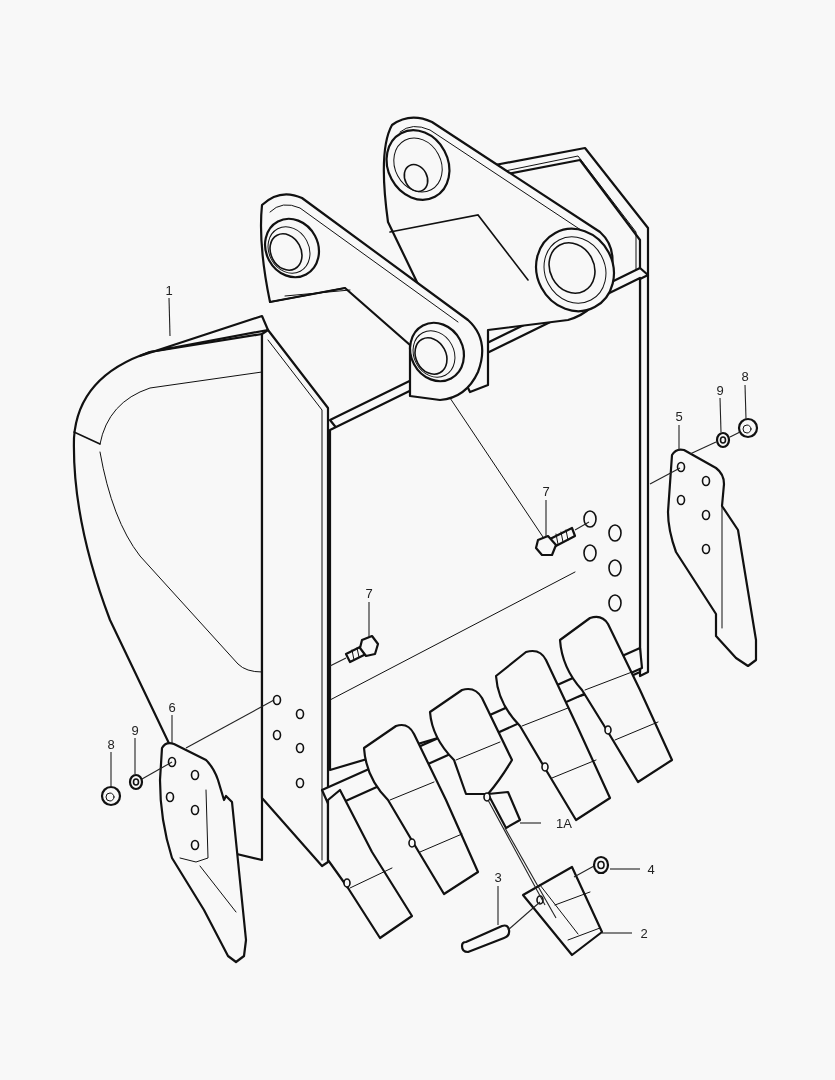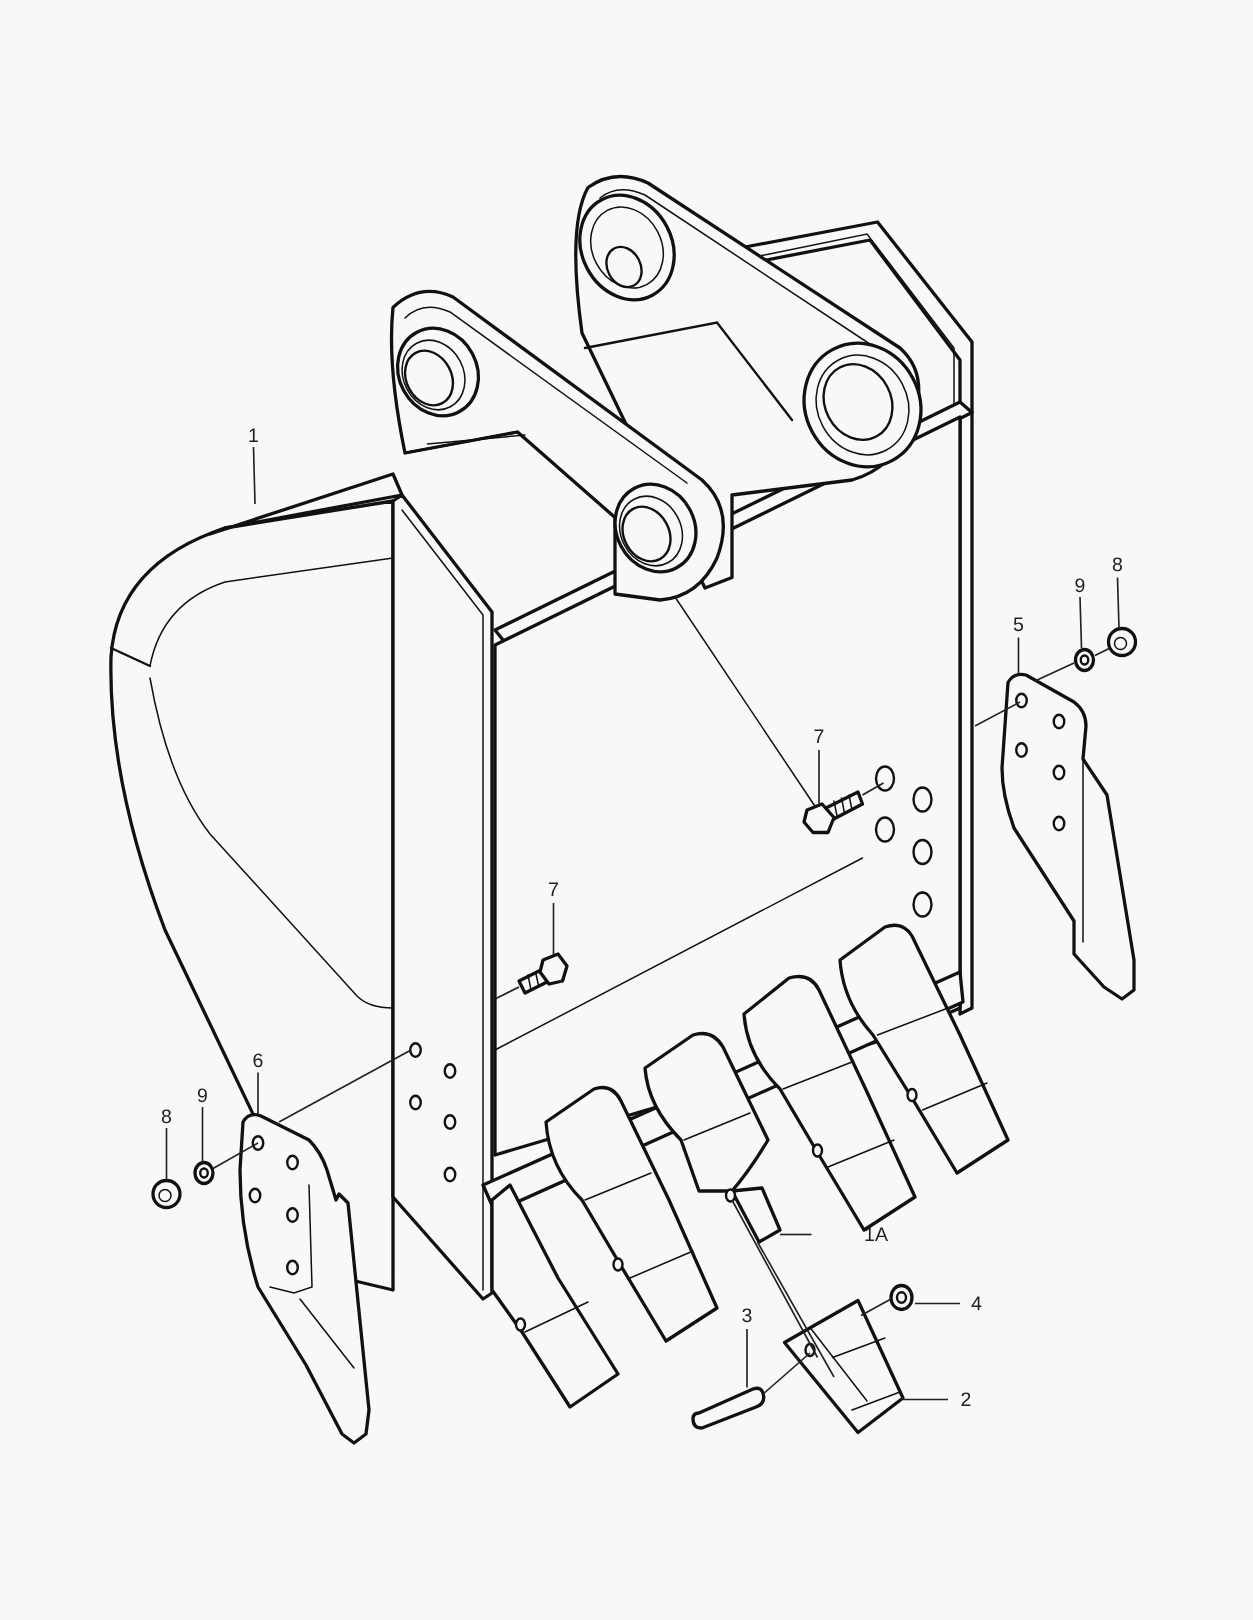--- a/index.html
+++ b/index.html
@@ -228,21 +228,21 @@
     <line class="lead" x1="730" y1="437" x2="740" y2="432"></line>
     <line class="lead" x1="690" y1="454" x2="716" y2="442"></line>
     <line class="lead" x1="650" y1="484" x2="680" y2="468"></line>
     <line class="lead" x1="142" y1="779" x2="172" y2="762"></line>
     <line class="lead" x1="186" y1="748" x2="274" y2="700"></line>
     <line class="lead" x1="330" y1="666" x2="346" y2="658"></line>
   </g>
 </svg>
 
 <span class="lbl" style="left:169px;top:290px">1</span>
-<span class="lbl" style="left:584px;top:823px">1A</span>
+<span class="lbl" style="left:564px;top:823px">1A</span>
 <span class="lbl" style="left:644px;top:933px">2</span>
 <span class="lbl" style="left:498px;top:877px">3</span>
 <span class="lbl" style="left:651px;top:869px">4</span>
 <span class="lbl" style="left:679px;top:416px">5</span>
 <span class="lbl" style="left:172px;top:707px">6</span>
 <span class="lbl" style="left:546px;top:491px">7</span>
 <span class="lbl" style="left:369px;top:593px">7</span>
 <span class="lbl" style="left:745px;top:376px">8</span>
 <span class="lbl" style="left:111px;top:744px">8</span>
 <span class="lbl" style="left:720px;top:390px">9</span>

